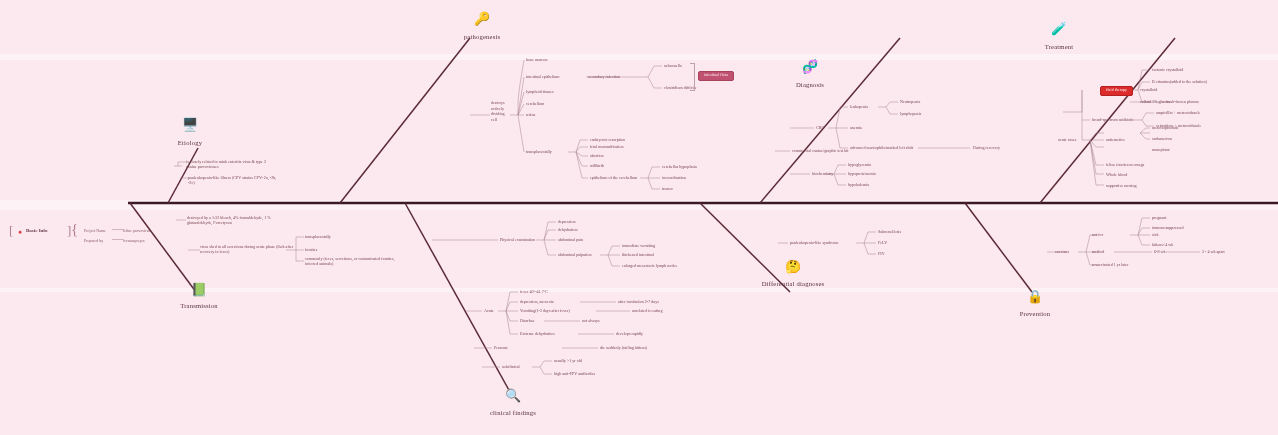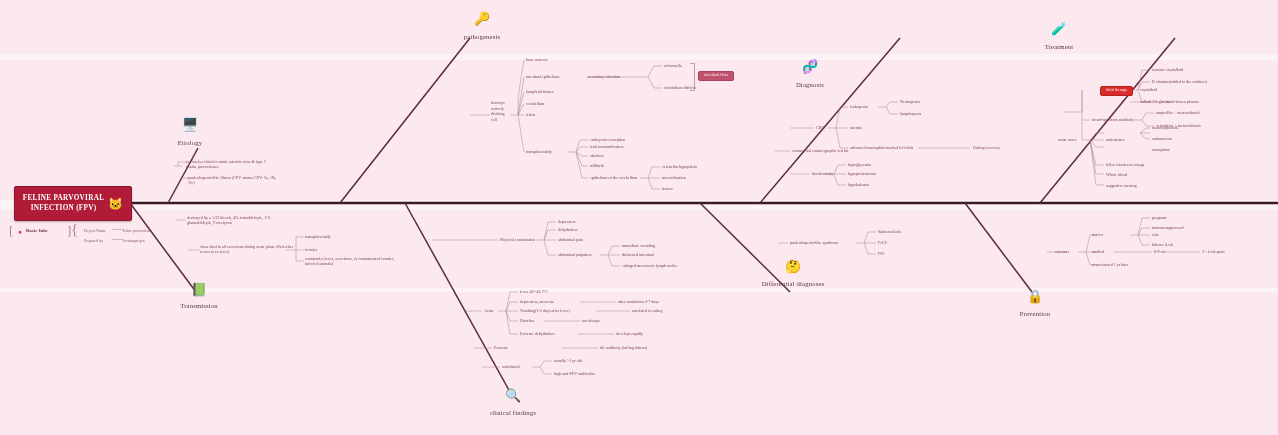--- a/index.html
+++ b/index.html
@@ -121,27 +121,20 @@
       <path d="M578 334 L614 334"></path>
 
       <path d="M474 348 L492 348"></path>
       <path d="M562 348 L598 348"></path>
 
       <path d="M482 367 L500 367"></path>
       <path d="M532 367 L540 367 M540 367 L544 361 L552 361 M540 367 L544 374 L552 374"></path>
     </g>
   </svg>
 
-  <div class="title-box">
-    <div class="title-text">
-      <span>FELINE PARVOVIRAL</span><br>
-      <span>INFECTION (FPV)</span>
-    </div>
-    <span class="title-emoji">🐱</span>
-  </div>
 
   <div class="bracket" style="left:9px;top:224px;">[</div>
   <div class="bracket" style="left:67px;top:224px;">]</div>
   <div class="basic-dot" style="left:18px;">✸</div>
   <div class="basic-label" style="left:26px;">Basic Info</div>
   <div class="bracket" style="left:71px;top:222px;font-size:15px;">{</div>
   <div class="kv" style="left:84px;top:228px;">Project Name</div>
   <div class="kv" style="left:123px;top:228px;">feline parvovirus</div>
   <div class="kv" style="left:84px;top:238px;">Prepared by</div>
   <div class="kv" style="left:123px;top:238px;">wcasazprep:a</div>

